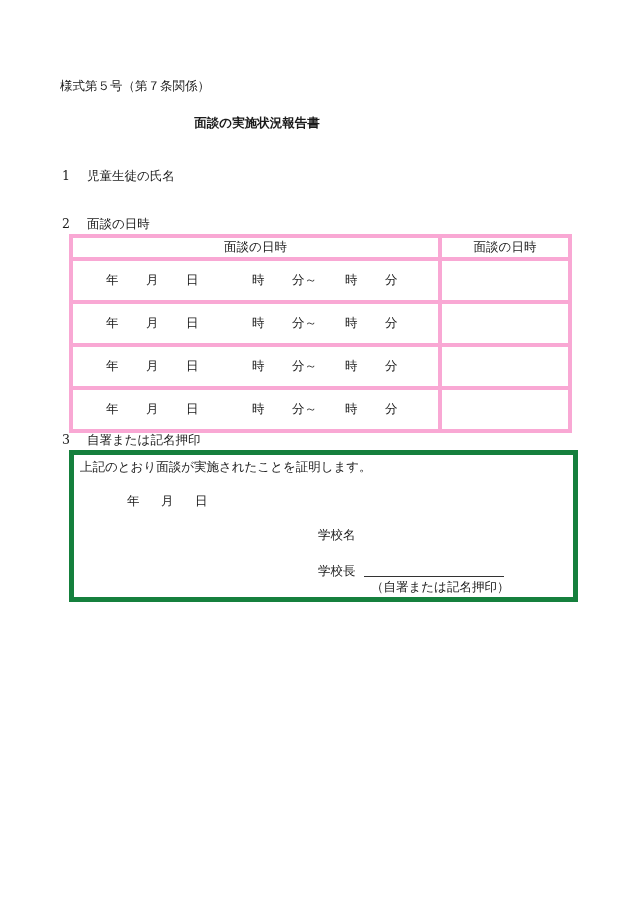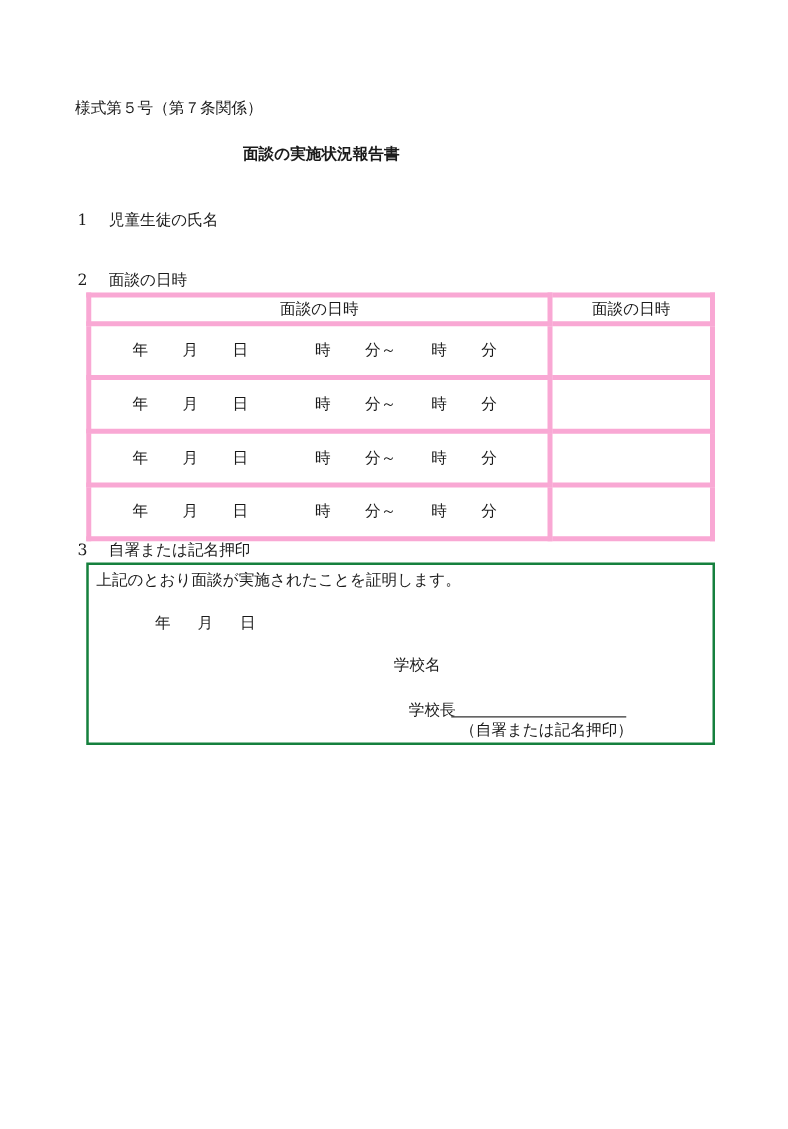--- a/index.html
+++ b/index.html
@@ -66,28 +66,28 @@
     .u-mi2 { left: 312px; }
 
     .sec3 { left: 62px; top: 432px; }
 
     .cert-box {
       position: absolute;
       left: 69px;
       top: 450px;
       width: 499px;
       height: 142px;
-      border: 2px solid #15803d;
+      border: 5px solid #15803d;
     }
     .cert-stmt { left: 6px; top: 4px; }
     .cert-y { left: 53px; top: 38px; }
     .cert-m { left: 87px; top: 38px; }
     .cert-d { left: 121px; top: 38px; }
     .cert-school { left: 244px; top: 72px; }
-    .cert-principal { left: 244px; top: 108px; margin-left: 12px; }
+    .cert-principal { left: 244px; top: 108px; }
     .sig-line {
       position: absolute;
       left: 290px;
       top: 121px;
       width: 140px;
       height: 0;
       border-top: 1px solid #333;
     }
     .sig-note { left: 297px; top: 124px; }
   </style>

